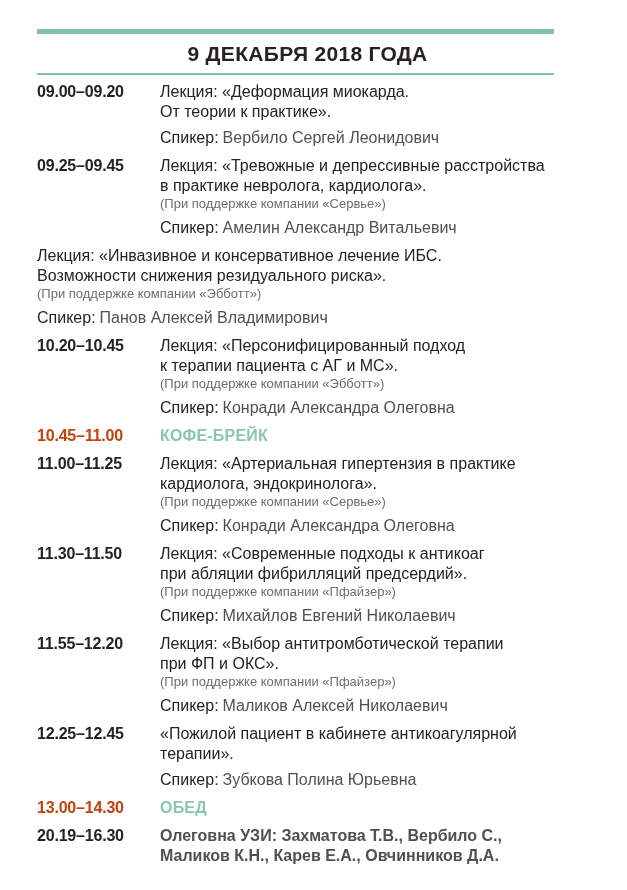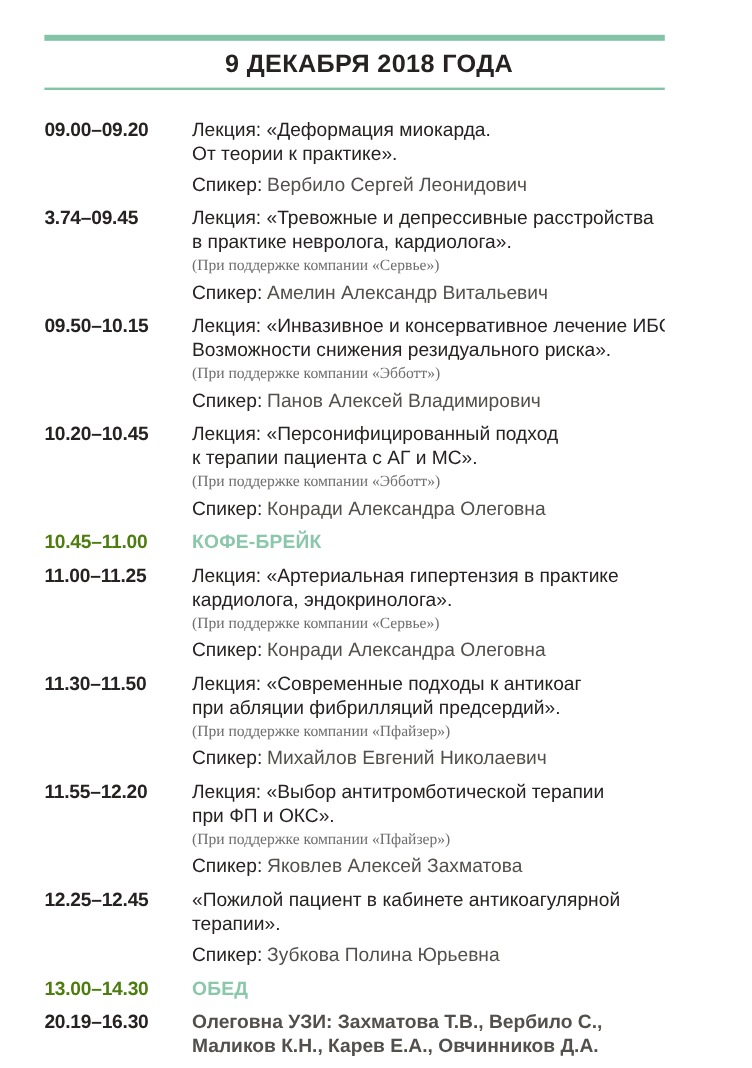--- a/index.html
+++ b/index.html
@@ -8,33 +8,33 @@
     font-family:"Liberation Sans", sans-serif;
     color:#262221;overflow:hidden;box-sizing:border-box;
   }
   .inner{width:541px;margin-left:37px;}
   .rule-thick{height:5px;background:#84c4a6;margin-top:29px;}
   .rule-thin{height:2px;background:#84c4a6;}
   .page-title{
     text-align:center;font-size:21px;font-weight:bold;color:#262221;
     padding:8px 0 7px 0;letter-spacing:0.3px;
   }
-  .schedule{margin-top:24px;}
+  .schedule{margin-top:7px;}
   .row{display:flex;margin-bottom:8px;}
   .time{
     width:123px;flex-shrink:0;font-size:16px;font-weight:bold;
     line-height:20px;color:#262221;letter-spacing:-0.2px;
   }
   .content{flex:1;}
   .title-line{font-size:16px;line-height:20px;color:#262221;}
-  .support{font-size:13px;line-height:16px;color:#6d6d6d;font-family:Liberation Serif, serif;}
+  .support{font-size:13px;line-height:16px;color:#6d6d6d;}
   .speaker{margin-top:6px;font-size:16px;line-height:20px;}
   .speaker-label{color:#262221;margin-right:4px;}
   .speaker-name{font-weight:normal;color:#524f4c;}
-  .teal{color:#4d7c0f;}
+  .teal{color:#c2410c;}
   .break-label{font-size:16px;line-height:20px;font-weight:bold;color:#8ac7ab;letter-spacing:0.2px;}
   .practicum-line{font-size:16px;line-height:20px;font-weight:bold;color:#524f4c;}
 </style>
 </head>
 <body>
 
 <div class="page">
   <div class="inner">
     <div class="rule-thick"></div>
     <div class="page-title">9 ДЕКАБРЯ 2018 ГОДА</div>
@@ -47,33 +47,32 @@
         <div class="content">
           <div class="title-line">Лекция: «Деформация миокарда.</div>
           <div class="title-line">От теории к практике».</div>
           <div class="speaker">
             <span class="speaker-label">Спикер:</span><span class="speaker-name">Вербило Сергей Леонидович</span>
           </div>
         </div>
       </div>
 
       <div class="row">
-        <div class="time">3.74–09.45</div>
+        <div class="time">09.25–09.45</div>
         <div class="content">
           <div class="title-line">Лекция: «Тревожные и депрессивные расстройства</div>
           <div class="title-line">в практике невролога, кардиолога».</div>
           <div class="support">(При поддержке компании «Сервье»)</div>
           <div class="speaker">
             <span class="speaker-label">Спикер:</span><span class="speaker-name">Амелин Александр Витальевич</span>
           </div>
         </div>
       </div>
 
       <div class="row">
-        <div class="time">09.50–10.15</div>
         <div class="content">
           <div class="title-line">Лекция: «Инвазивное и консервативное лечение ИБС.</div>
           <div class="title-line">Возможности снижения резидуального риска».</div>
           <div class="support">(При поддержке компании «Эбботт»)</div>
           <div class="speaker">
             <span class="speaker-label">Спикер:</span><span class="speaker-name">Панов Алексей Владимирович</span>
           </div>
         </div>
       </div>
 
@@ -120,21 +119,21 @@
         </div>
       </div>
 
       <div class="row">
         <div class="time">11.55–12.20</div>
         <div class="content">
           <div class="title-line">Лекция: «Выбор антитромботической терапии</div>
           <div class="title-line">при ФП и ОКС».</div>
           <div class="support">(При поддержке компании «Пфайзер»)</div>
           <div class="speaker">
-            <span class="speaker-label">Спикер:</span><span class="speaker-name">Яковлев Алексей Захматова</span>
+            <span class="speaker-label">Спикер:</span><span class="speaker-name">Маликов Алексей Николаевич</span>
           </div>
         </div>
       </div>
 
       <div class="row">
         <div class="time">12.25–12.45</div>
         <div class="content">
           <div class="title-line">«Пожилой пациент в кабинете антикоагулярной</div>
           <div class="title-line">терапии».</div>
           <div class="speaker">

